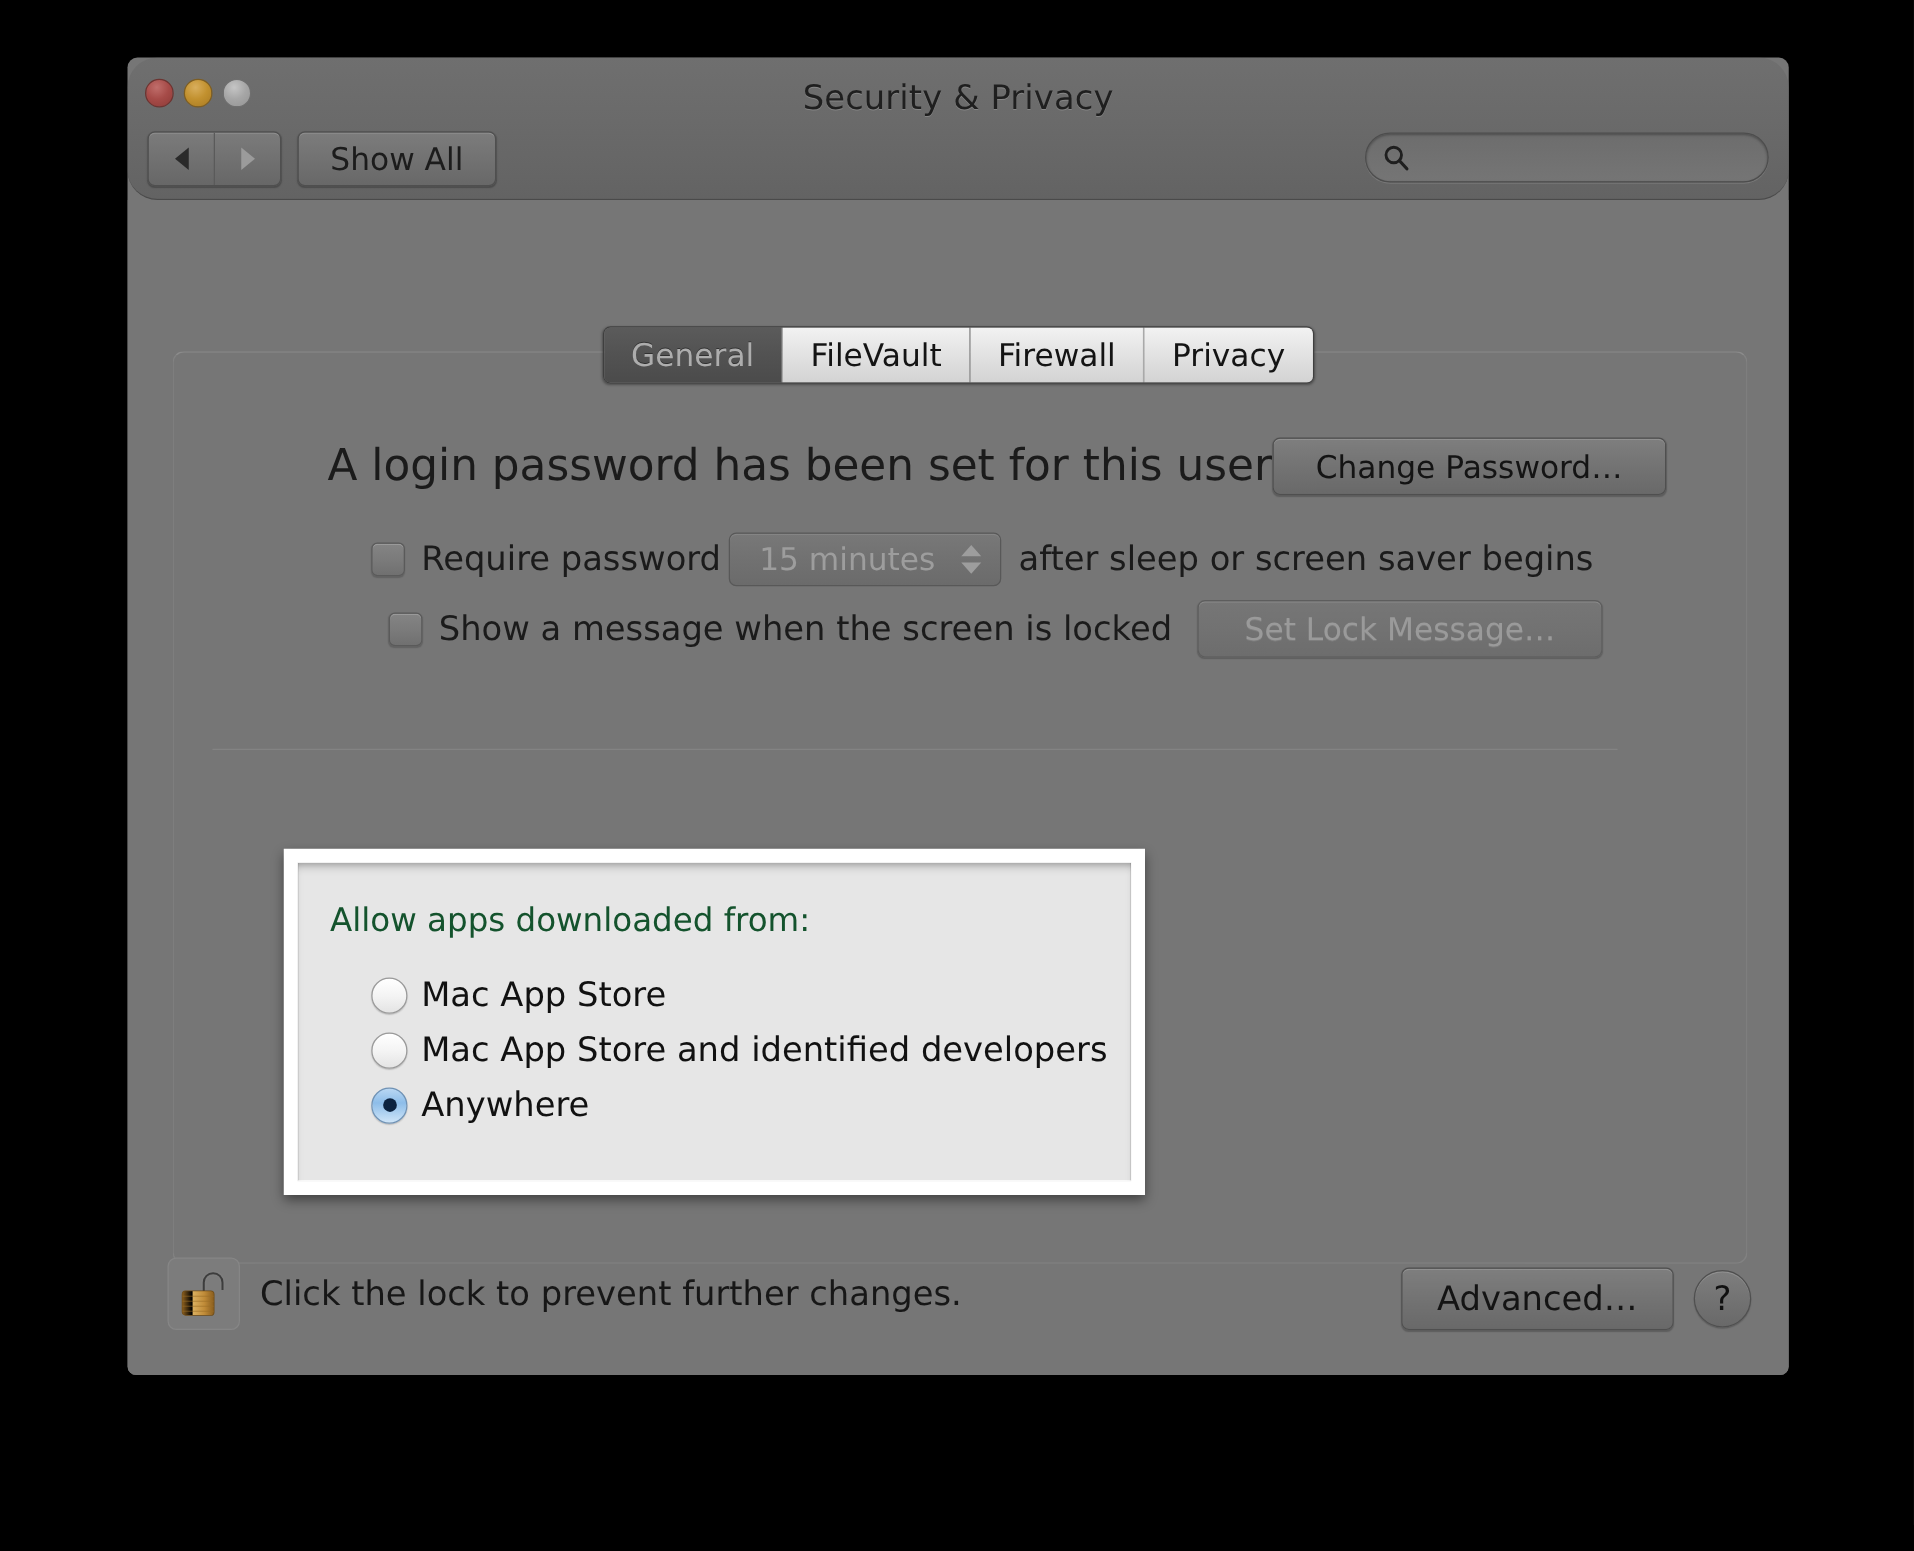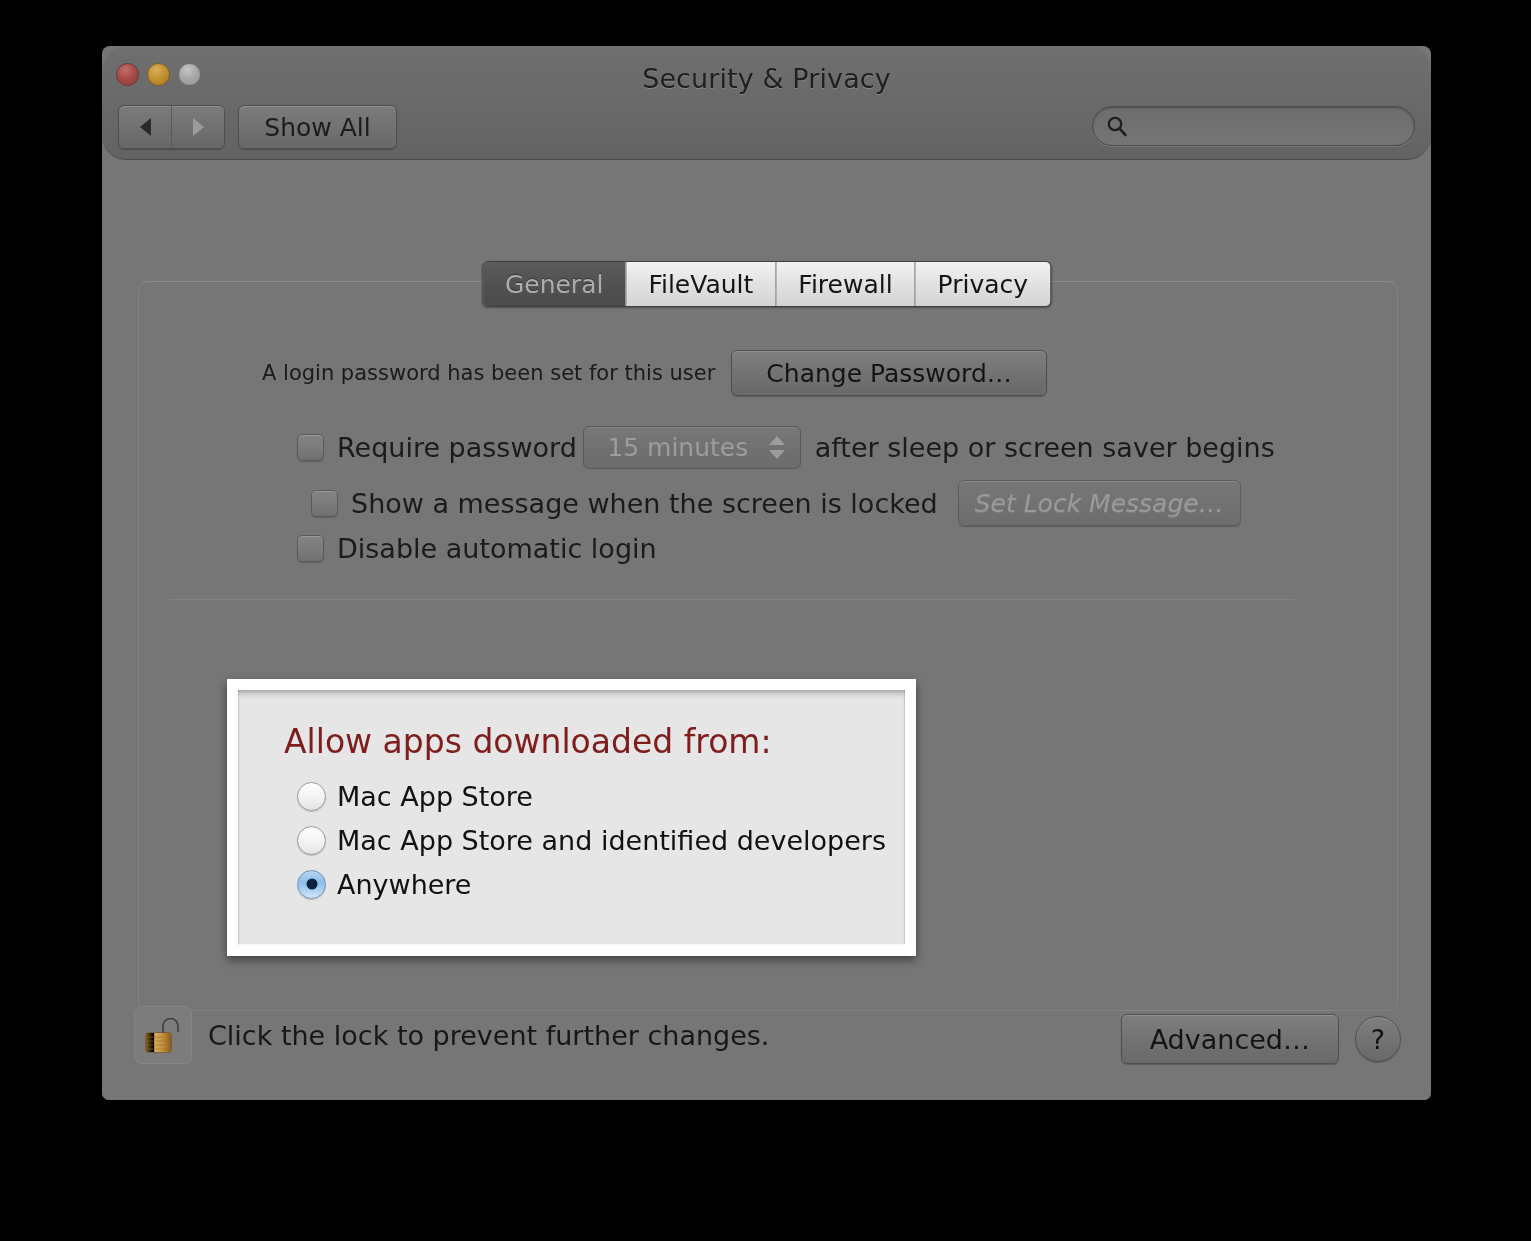--- a/index.html
+++ b/index.html
@@ -213,23 +213,23 @@
 
   
   .pw-row {
     position: absolute;
     left: 160px;
     top: 190px;
     display: flex;
     align-items: center;
   }
   .pw-label {
-    font-size: 21px;
+    font-size: 35px;
     color: #1b1b1b;
-    margin-right: 16px;
+    margin-right: 0;
     white-space: nowrap;
   }
   .btn {
     border: 1px solid #4f4f4f;
     border-radius: 6px;
     background: linear-gradient(to bottom, #7e7e7e 0%, #737373 50%, #696969 100%);
     box-shadow: inset 0 1px 0 rgba(255,255,255,0.15), 0 1px 1px rgba(0,0,0,0.22);
     font-size: 25px;
     color: #141414;
     display: flex;
@@ -297,24 +297,23 @@
   .st-up, .st-dn {
     width: 0; height: 0;
     border-left: 8px solid transparent;
     border-right: 8px solid transparent;
   }
   .st-up { border-bottom: 9px solid #9d9d9d; }
   .st-dn { border-top: 9px solid #9d9d9d; }
 
   .btn-lockmsg {
     height: 44px;
-    padding: 0 16px;
+    padding: 0 37px;
     background: linear-gradient(to bottom, #767676 0%, #727272 50%, #6d6d6d 100%);
     border-color: #5d5d5d;
-    font-style: italic;
   }
 
   .trailing-text {
     font-size: 27px;
     color: #1b1b1b;
     white-space: nowrap;
   }
 
   .divider {
     position: absolute;
@@ -345,24 +344,23 @@
     position: relative;
     box-shadow: inset 0 6px 9px -6px rgba(0,0,0,0.55),
                 inset 0 -1px 0 rgba(255,255,255,0.7),
                 inset 1px 0 0 rgba(0,0,0,0.10),
                 inset -1px 0 0 rgba(0,0,0,0.10);
   }
   .hl-title {
     position: absolute;
     left: 26px;
     top: 32px;
-    font-size: 33px;
-    color: #7f1d1d;
-    white-space: nowrap;
-    margin-left: 20px;
+    font-size: 26px;
+    color: #14532d;
+    white-space: nowrap;
   }
   .radio-list {
     position: absolute;
     left: 59px;
     top: 84px;
   }
   .radio-row {
     display: flex;
     align-items: center;
     height: 44px;
@@ -509,24 +507,20 @@
       </div>
       <span class="trailing-text">after sleep or screen saver begins</span>
     </div>
 
     <div class="check-row" style="left:195px; top:320px;margin-left:14px;">
       <span class="checkbox"></span>
       <span class="check-label">Show a message when the screen is locked</span>
       <div class="btn btn-lockmsg disabled" style="margin-left:20px;">Set Lock Message…</div>
     </div>
 
-    <div class="check-row" style="left:195px; top:373px;">
-      <span class="checkbox"></span>
-      <span class="check-label">Disable automatic login</span>
-    </div>
 
     <div class="divider"></div>
 
     <div class="hl-frame">
       <div class="hl-inner">
         <div class="hl-title">Allow apps downloaded from:</div>
         <div class="radio-list">
           <div class="radio-row">
             <span class="radio"></span>
             <span class="radio-label">Mac App Store</span>

